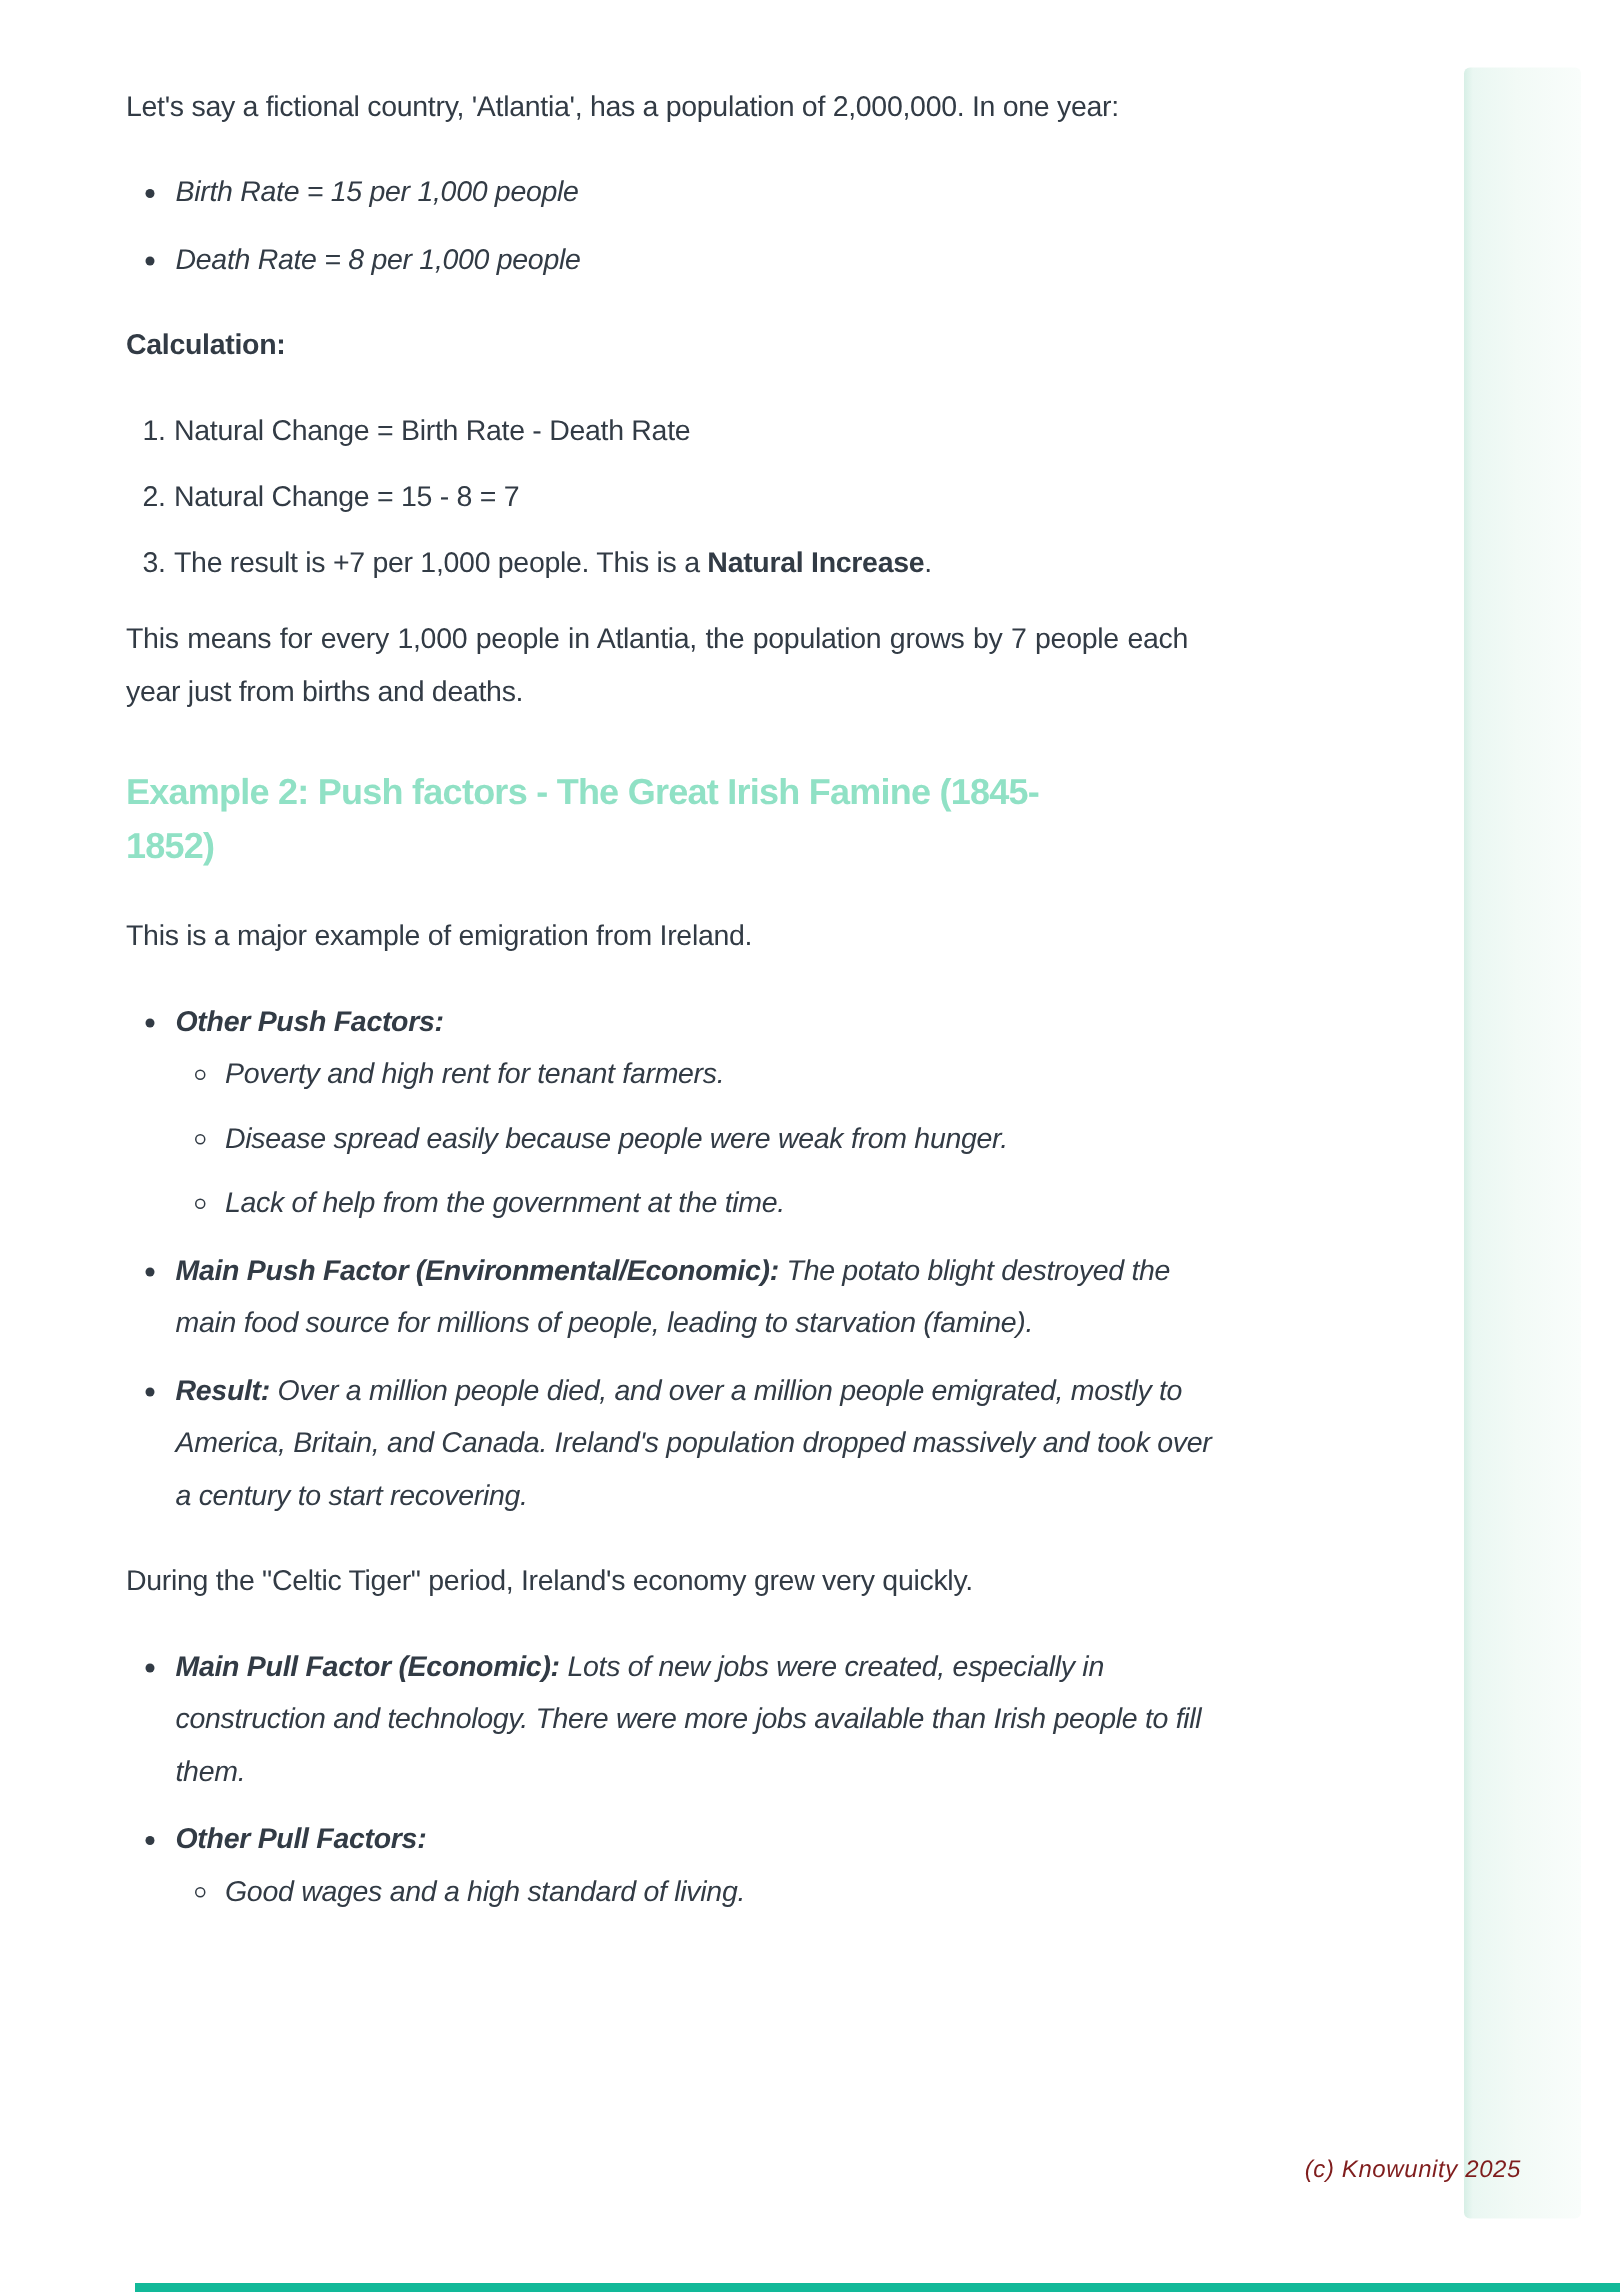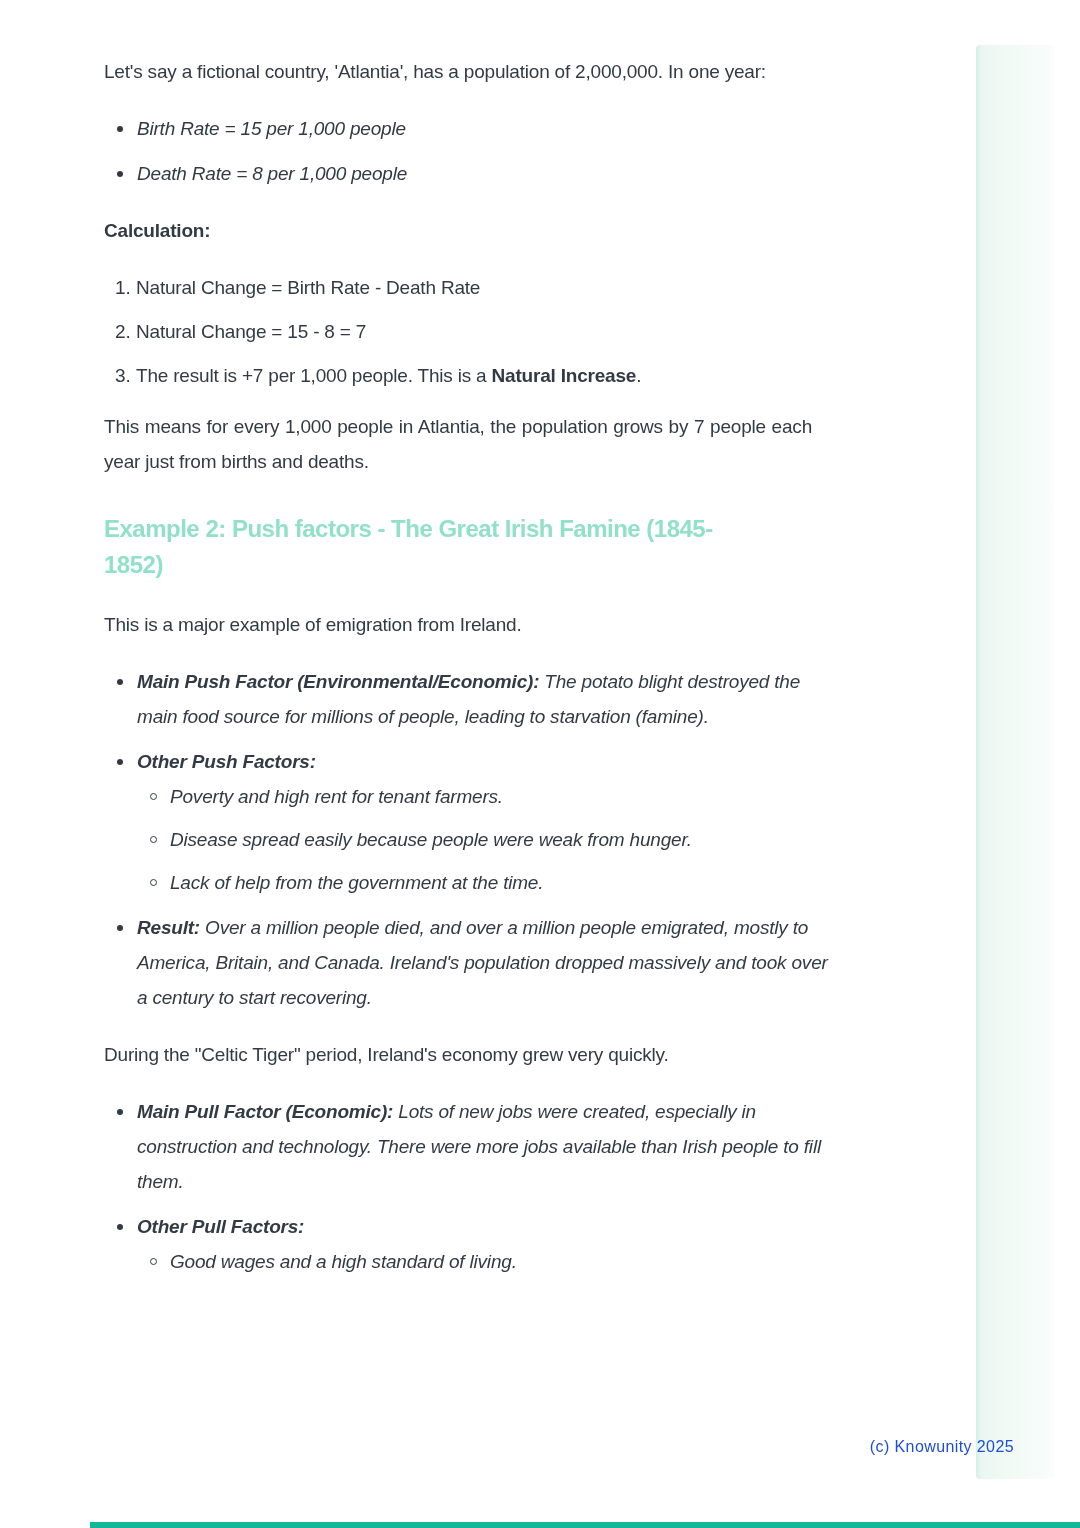--- a/index.html
+++ b/index.html
@@ -17,21 +17,21 @@
     top: 45px;
     left: 976px;
     width: 78px;
     height: 1434px;
     background: linear-gradient(90deg, #d7efe6 0px, #eaf7f2 6px, #f2faf6 45%, #f9fdfb 100%);
     border-radius: 4px;
     z-index: 0;
   }
   .content {
     position: absolute;
-    left: 104px;
+    left: 84px;
     top: 54px;
     width: 738px;
     font-size: 19px;
     line-height: 35px;
     letter-spacing: -0.2px;
     z-index: 1;
   }
   p.para { margin: 0 0 22px 0; }
   p.bold-label { font-weight: bold; margin: 0 0 22px 0; }
   p.justify { text-align: justify; max-width: 708px; }
@@ -78,22 +78,23 @@
   }
   h2.section .hline { display: block; white-space: nowrap; }
 
   .footer {
     position: absolute;
     top: 1437px;
     right: 66px;
     font-size: 16px;
     line-height: 20px;
     letter-spacing: 0.4px;
-    color: #1d4ed8;
+    color: #7f1d1d;
     z-index: 2;
+    font-style: italic;
   }
   .bottom-bar {
     position: absolute;
     left: 90px;
     right: 0;
     bottom: 0;
     height: 6px;
     background: #12b999;
     z-index: 2;
   }
@@ -136,35 +137,35 @@
 
     <h2 class="section">
       <span class="hline">Example 2: Push factors - The Great Irish Famine (1845-</span>
       <span class="hline">1852)</span>
     </h2>
 
     <p class="para">This is a major example of emigration from Ireland.</p>
 
     <ul class="bullets">
       <li>
-        <strong>Main Push Factor (Environmental/Economic):</strong><span> The potato blight destroyed the main food source for millions of people, leading to starvation (famine).</span>
-      </li>
-      <li>
         <strong>Other Push Factors:</strong><span></span>
         <ul class="subs">
           <li>
             <span>Poverty and high rent for tenant farmers.</span>
           </li>
           <li>
             <span>Disease spread easily because people were weak from hunger.</span>
           </li>
           <li>
             <span>Lack of help from the government at the time.</span>
           </li>
         </ul>
+      </li>
+      <li>
+        <strong>Main Push Factor (Environmental/Economic):</strong><span> The potato blight destroyed the main food source for millions of people, leading to starvation (famine).</span>
       </li>
       <li>
         <strong>Result:</strong><span> Over a million people died, and over a million people emigrated, mostly to America, Britain, and Canada. Ireland's population dropped massively and took over a century to start recovering.</span>
       </li>
     </ul>
 
 
     <p class="para">During the "Celtic Tiger" period, Ireland's economy grew very quickly.</p>
 
     <ul class="bullets">

